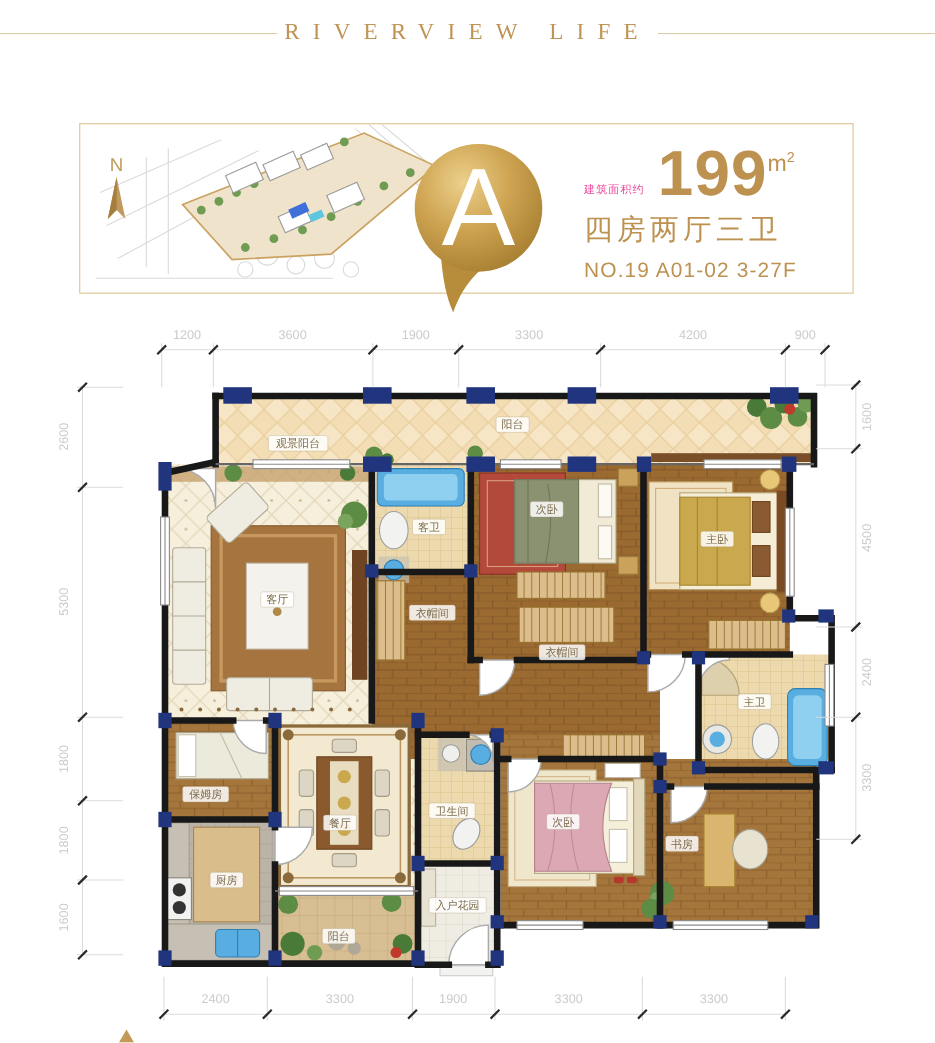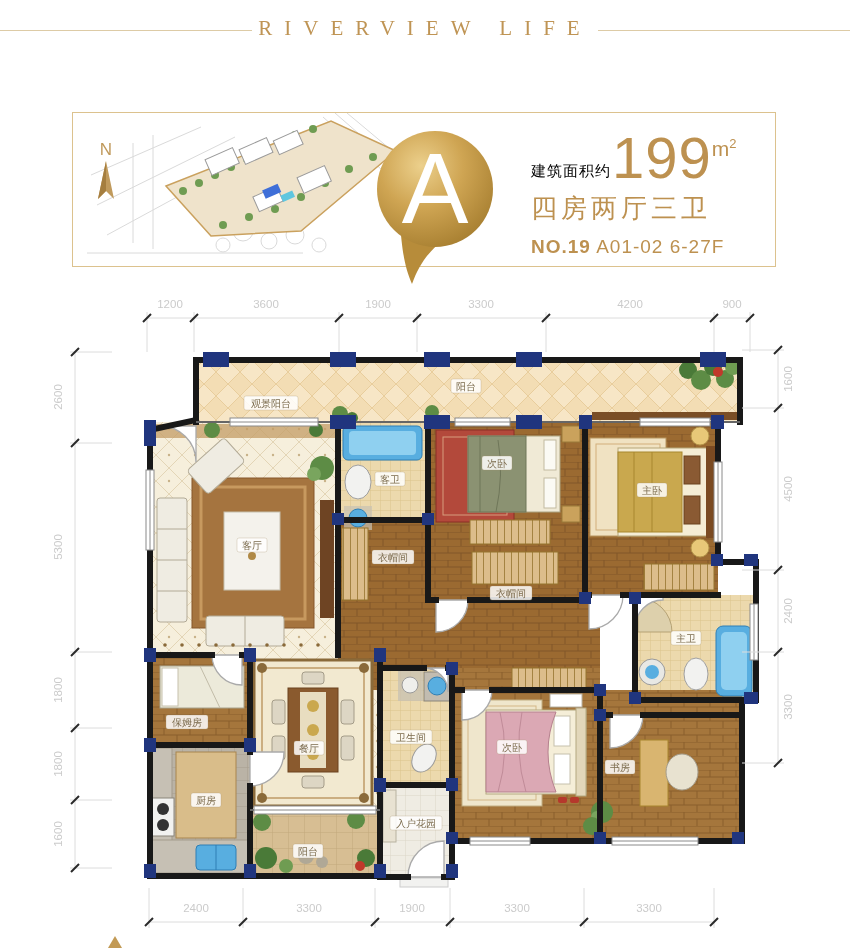--- a/index.html
+++ b/index.html
@@ -11,27 +11,27 @@
   .hdr .line.l{left:0;width:252px;}
   .hdr .line.r{right:0;width:252px;}
   .hdr .ttl{position:absolute;top:16px;left:0;width:850px;text-align:center;
             font-family:"Liberation Serif",serif;font-size:21px;color:#bf9454;
             letter-spacing:12px;font-weight:400;}
   
   .ibox{position:absolute;left:72px;top:112px;width:704px;height:155px;
         border:1px solid #dcc28e;background:#fff;box-sizing:border-box;}
   .specs{position:absolute;left:458px;top:16px;width:250px;color:#bd9150;}
   .arealine{display:flex;align-items:flex-end;line-height:1;}
-  .areapre{font-size:15px;color:#000000;padding-bottom:9px;letter-spacing:1px;}
-  .areaval{font-size:58px;font-weight:400;letter-spacing:1px;margin-left:1px;}
+  .areapre{font-size:10px;color:#ec4899;padding-bottom:9px;letter-spacing:1px;}
+  .areaval{font-size:58px;font-weight:700;letter-spacing:1px;margin-left:12px;}
   .areaunit{font-size:21px;padding-bottom:28px;margin-left:0;}
   .areaunit sup{font-size:13px;}
   .layoutline{font-size:26px;letter-spacing:4px;margin-top:4px;color:#bd9150;}
   .noline{font-size:19px;margin-top:10px;letter-spacing:1px;color:#bd9150;}
-  .noline b{font-weight:700;}
+  .noline b{font-weight:400;}
   .badge{position:absolute;left:372px;top:110px;width:126px;height:180px;z-index:5;}
   .planwrap{position:absolute;left:0;top:0;width:850px;height:948px;}
   svg text{font-family:"Liberation Sans",sans-serif;}
   .dimtxt{fill:#cbcbcb;font-size:11.5px;}
   .roomtxt{fill:#7c6c4e;font-size:10px;}
   .chip{fill:rgba(255,255,255,.85);stroke:rgba(165,145,105,.45);stroke-width:.6;}
 </style>
 </head>
 <body>
 
@@ -104,21 +104,21 @@
     <div class="specs">
       <div class="arealine">
         <span class="areapre">建筑面积约</span>
         <span class="areaval">199</span>
         <span class="areaunit"><span>m</span><sup>2</sup></span>
       </div>
       <div class="layoutline">四房两厅三卫</div>
       <div class="noline">
         <b>NO.19</b>
         <span> </span>
-        <span>A01-02 6-27F</span>
+        <span>A01-02 3-27F</span>
       </div>
     </div>
   </div>
 
   <div class="badge">
     <svg width="126" height="180" viewBox="0 0 126 180">
       <defs>
         <radialGradient id="gGold" cx="38%" cy="30%" r="80%">
           <stop offset="0%" stop-color="#ecd08c"></stop>
           <stop offset="45%" stop-color="#cfa553"></stop>

